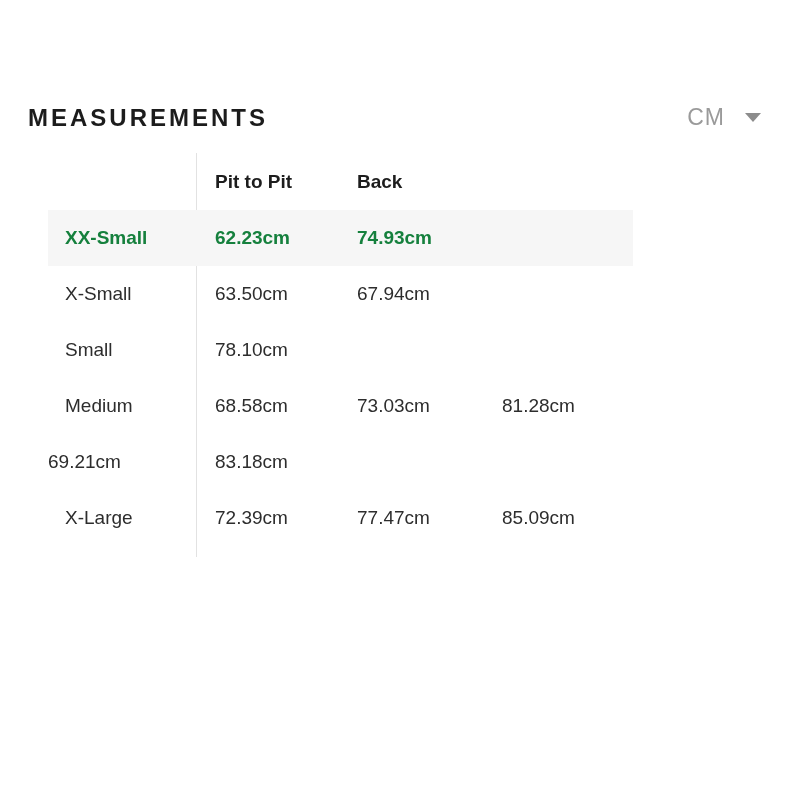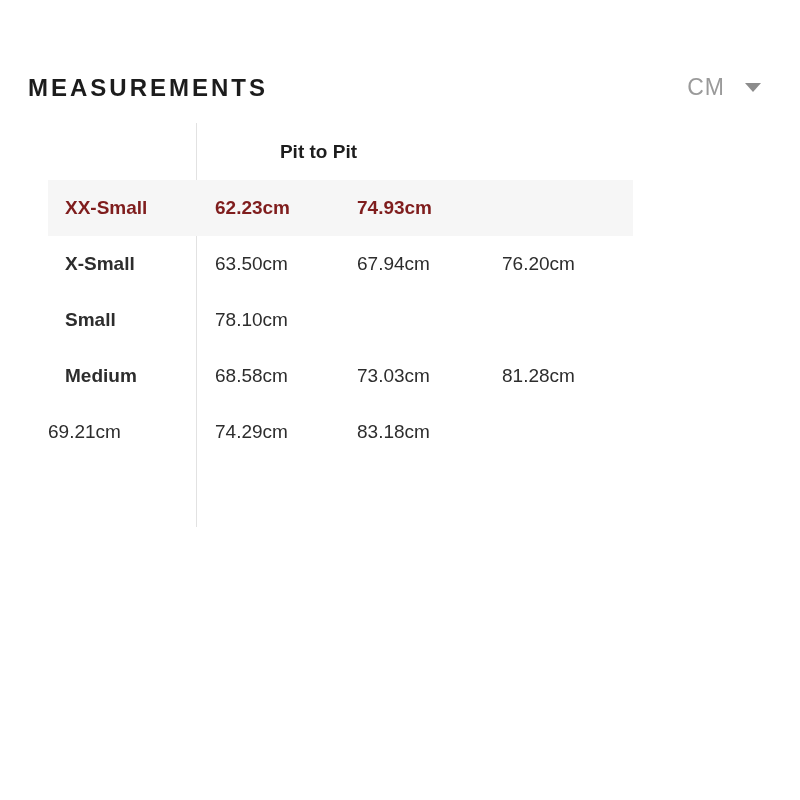--- a/index.html
+++ b/index.html
@@ -8,21 +8,21 @@
     background: #ffffff;
     width: 800px;
     height: 800px;
     overflow: hidden;
     font-family: "Liberation Sans", sans-serif;
   }
   .wrapper {
     box-sizing: border-box;
     width: 800px;
     height: 564px;
-    padding: 73px 28px 0 28px;
+    padding: 103px 28px 0 28px;
   }
   .header-bar {
     display: flex;
     justify-content: space-between;
     align-items: center;
     height: 29px;
   }
   .title {
     font-size: 24px;
     font-weight: 700;
@@ -74,29 +74,28 @@
   }
   .thead { height: 57px; }
   .trow  { height: 56px; }
   .trow.highlighted { background: #f6f6f6; }
   .cell {
     font-size: 19px;
     color: #2d2d2d;
     font-weight: 400;
     white-space: nowrap;
   }
-  .size-cell { padding-left: 17px; font-weight: bold; }
+  .size-cell { padding-left: 17px; }
   .thead .cell {
     font-weight: 700;
     color: #1d1d1d;
-    text-align: right;
   }
   .trow.highlighted .cell {
     font-weight: 700;
-    color: #7f1d1d;
+    color: #15803d;
   }
 </style>
 </head>
 <body>
 
 <div class="wrapper">
 
   <div class="header-bar">
     <div class="title">MEASUREMENTS</div>
 
@@ -105,45 +104,50 @@
       <span class="caret-down"></span>
     </button>
   </div>
 
   <div class="table">
     <div class="col-divider"></div>
 
     <div class="thead">
       <div class="cell size-cell"></div>
       <div class="cell">Pit to Pit</div>
+      <div class="cell">Back</div>
     </div>
 
     <div id="table-body">
         <div class="trow highlighted">
     <div class="cell size-cell">XX-Small</div>
     <div class="cell">62.23cm</div>
     <div class="cell">74.93cm</div>
   </div>
         <div class="trow">
     <div class="cell size-cell">X-Small</div>
     <div class="cell">63.50cm</div>
     <div class="cell">67.94cm</div>
-    <div class="cell">76.20cm</div>
   </div>
         <div class="trow">
     <div class="cell size-cell">Small</div>
     <div class="cell">78.10cm</div>
   </div>
         <div class="trow">
     <div class="cell size-cell">Medium</div>
     <div class="cell">68.58cm</div>
     <div class="cell">73.03cm</div>
     <div class="cell">81.28cm</div>
   </div>
         <div class="trow">
     <div class="cell">69.21cm</div>
-    <div class="cell">74.29cm</div>
     <div class="cell">83.18cm</div>
+  </div>
+        <div class="trow">
+    <div class="cell size-cell">X-Large</div>
+    <div class="cell">72.39cm</div>
+    <div class="cell">77.47cm</div>
+    <div class="cell">85.09cm</div>
   </div>
       </div>
   </div>
 
 </div>
 
 </body></html>

